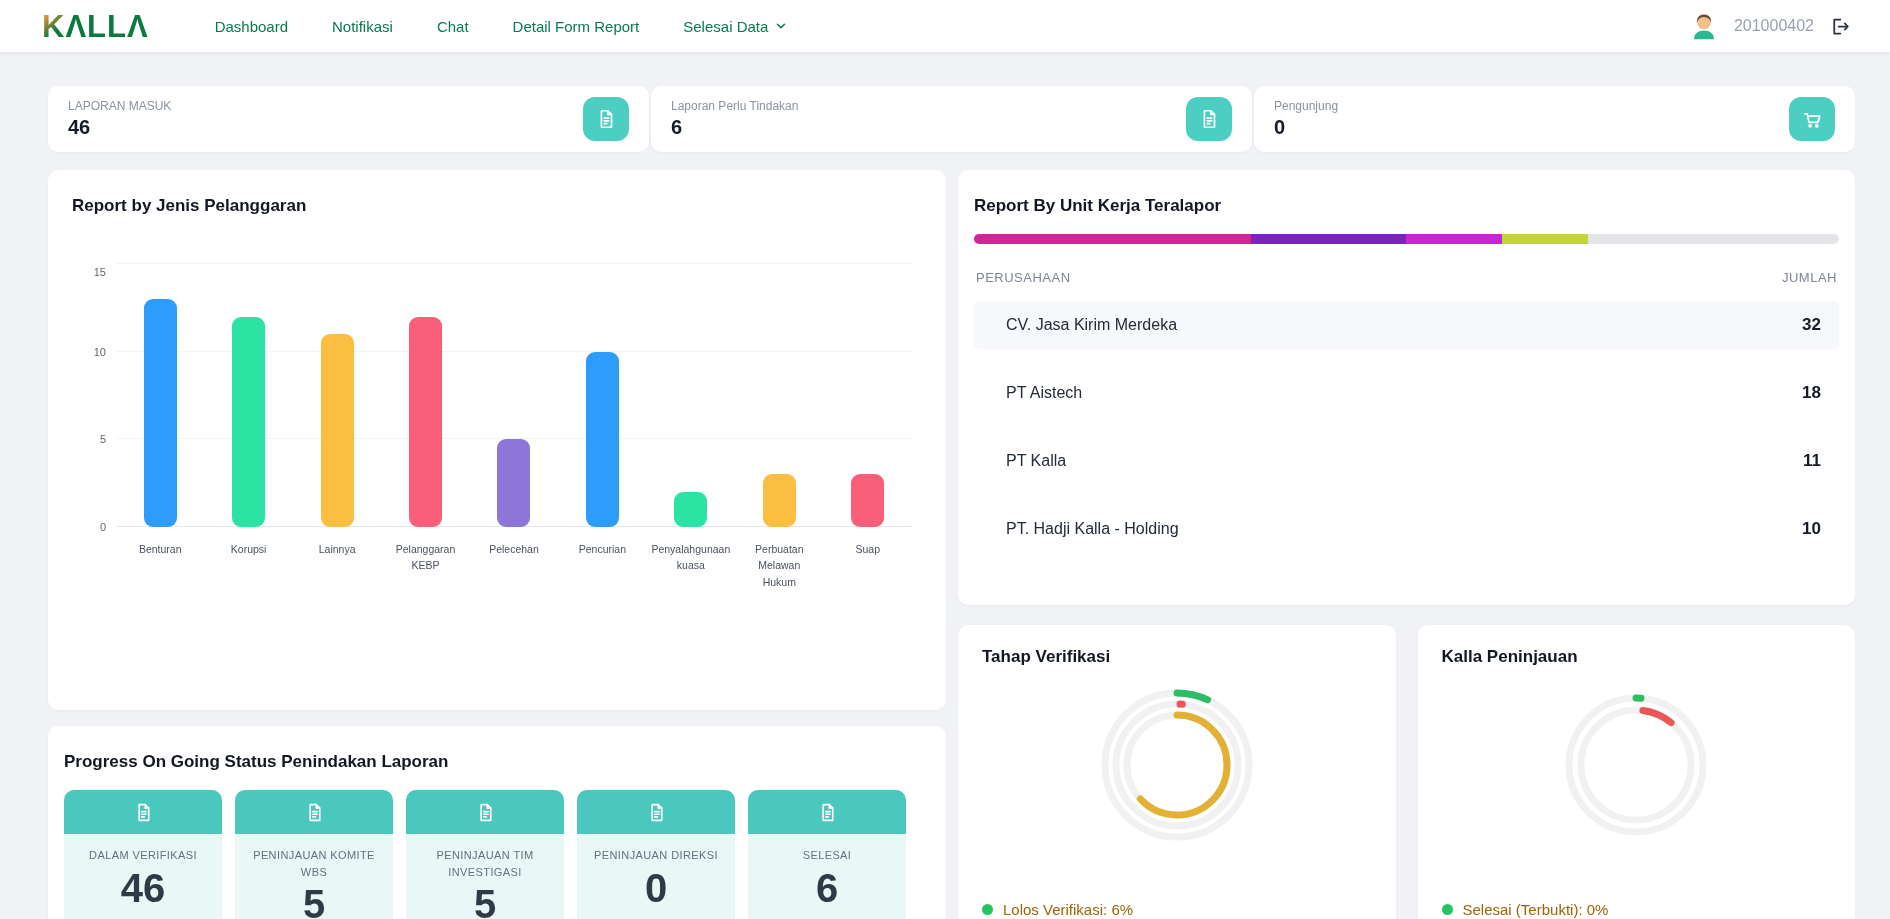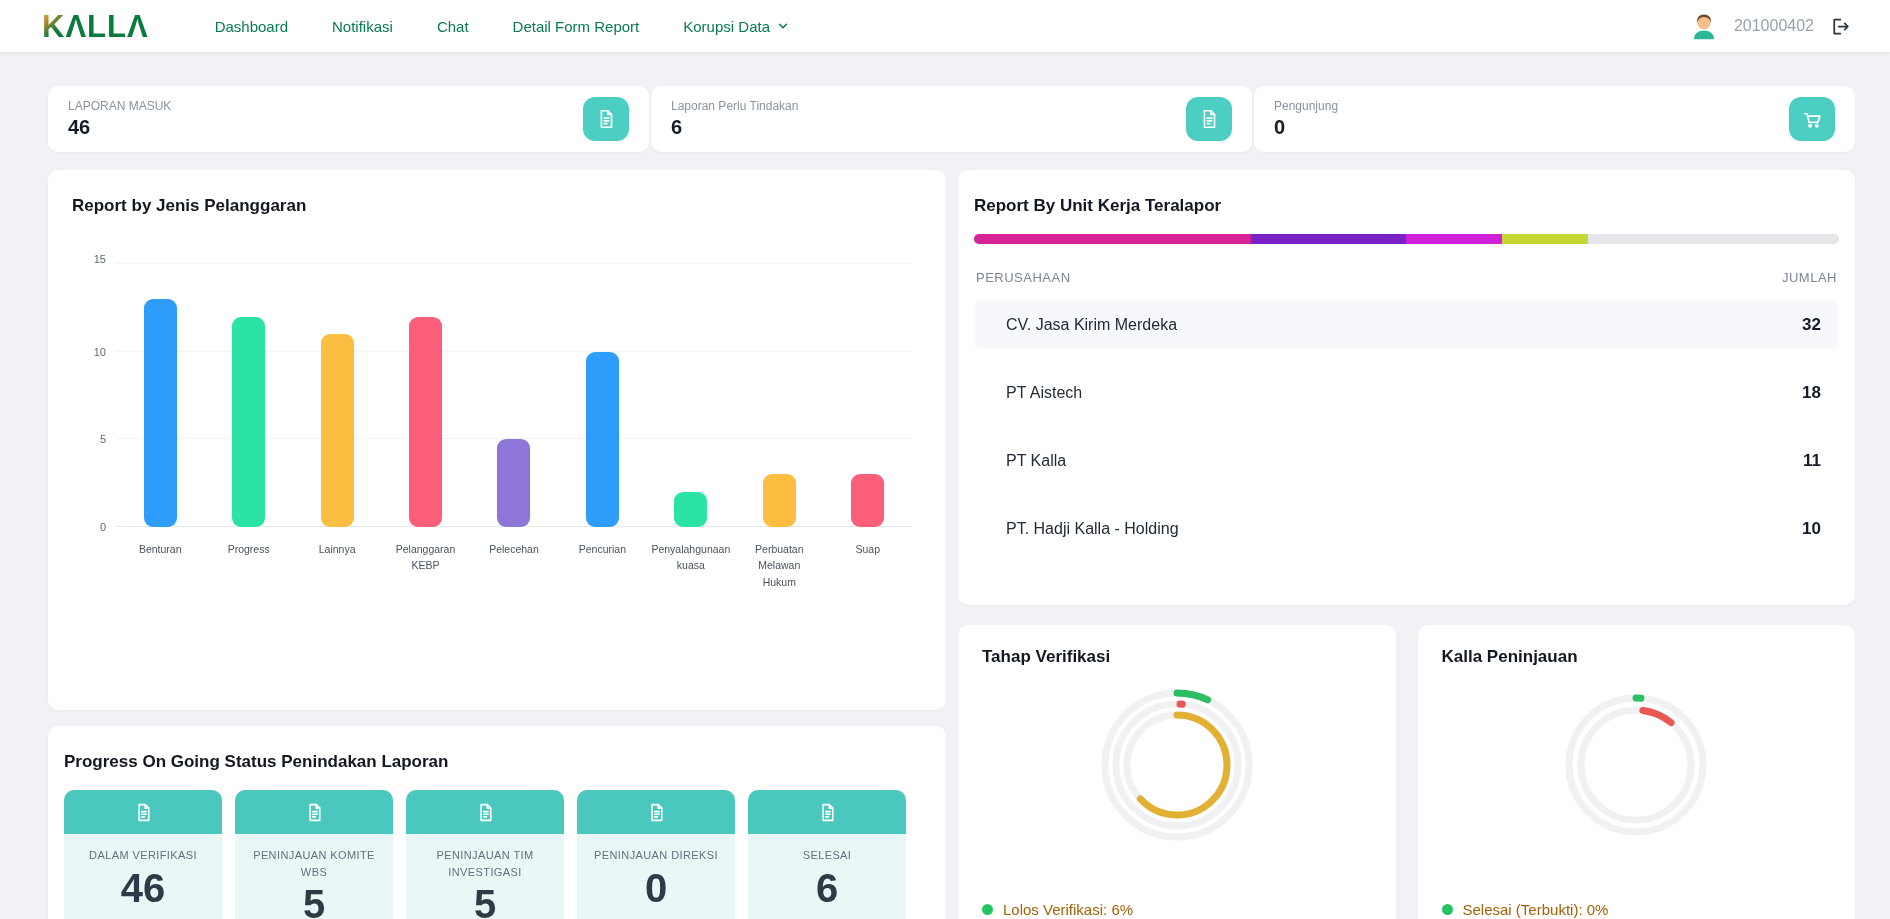--- a/index.html
+++ b/index.html
@@ -78,21 +78,21 @@
 <body>
 
 <nav class="navbar">
   <div class="logo"><span class="k">K</span><span>ΛLLΛ</span></div>
   <div class="nav-links">
     <a>Dashboard</a>
     <a>Notifikasi</a>
     <a>Chat</a>
     <a>Detail Form Report</a>
     <a>
-      <span>Korupsi Data</span>
+      <span>Selesai Data</span>
       <svg width="14" height="14" viewBox="0 0 24 24" fill="none" stroke="#077B4F" stroke-width="2.6" stroke-linecap="round" stroke-linejoin="round">
           <path d="M6 9l6 6 6-6"></path>
         </svg>
     </a>
   </div>
   <div class="nav-right">
     <span class="icon-btn">
       <svg width="30" height="30" viewBox="0 0 36 36">
         <path d="M6 34c0-7 5.4-10.5 12-10.5S30 27 30 34z" fill="#2AB793"></path>
         <circle cx="18" cy="14" r="8" fill="#F3C08B"></circle>
@@ -160,21 +160,21 @@
       <div class="card chart-card">
         <h3>Report by Jenis Pelanggaran</h3>
         <div class="plot">
             <div class="gridline zero" style="bottom: 0px;"></div>
             <div class="ytick" style="bottom: 0px;">0</div>
             <div class="gridline" style="bottom: 87.6667px;"></div>
             <div class="ytick" style="bottom: 87.6667px;">5</div>
             <div class="gridline" style="bottom: 175.333px;"></div>
             <div class="ytick" style="bottom: 175.333px;">10</div>
             <div class="gridline" style="bottom: 263px;"></div>
-            <div class="ytick" style="bottom: 268px;">15</div>
+            <div class="ytick" style="bottom: 255px;">15</div>
             <div class="bars-row">
               <div class="bar-col">
                 <div class="bar" style="height: 227.933px; background: rgb(46, 156, 250);"></div>
               </div>
               <div class="bar-col">
                 <div class="bar" style="height: 210.4px; background: rgb(43, 227, 163);"></div>
               </div>
               <div class="bar-col">
                 <div class="bar" style="height: 192.867px; background: rgb(251, 190, 64);"></div>
               </div>
@@ -193,21 +193,21 @@
               <div class="bar-col">
                 <div class="bar" style="height: 52.6px; background: rgb(251, 190, 64);"></div>
               </div>
               <div class="bar-col">
                 <div class="bar" style="height: 52.6px; background: rgb(251, 94, 120);"></div>
               </div>
             </div>
           </div>
         <div class="labels-row">
             <div class="cat">Benturan</div>
-            <div class="cat">Progress</div>
+            <div class="cat">Korupsi</div>
             <div class="cat">Lainnya</div>
             <div class="cat">Pelanggaran
 KEBP</div>
             <div class="cat">Pelecehan</div>
             <div class="cat">Pencurian</div>
             <div class="cat">Penyalahgunaan
 kuasa</div>
             <div class="cat">Perbuatan
 Melawan
 Hukum</div>

